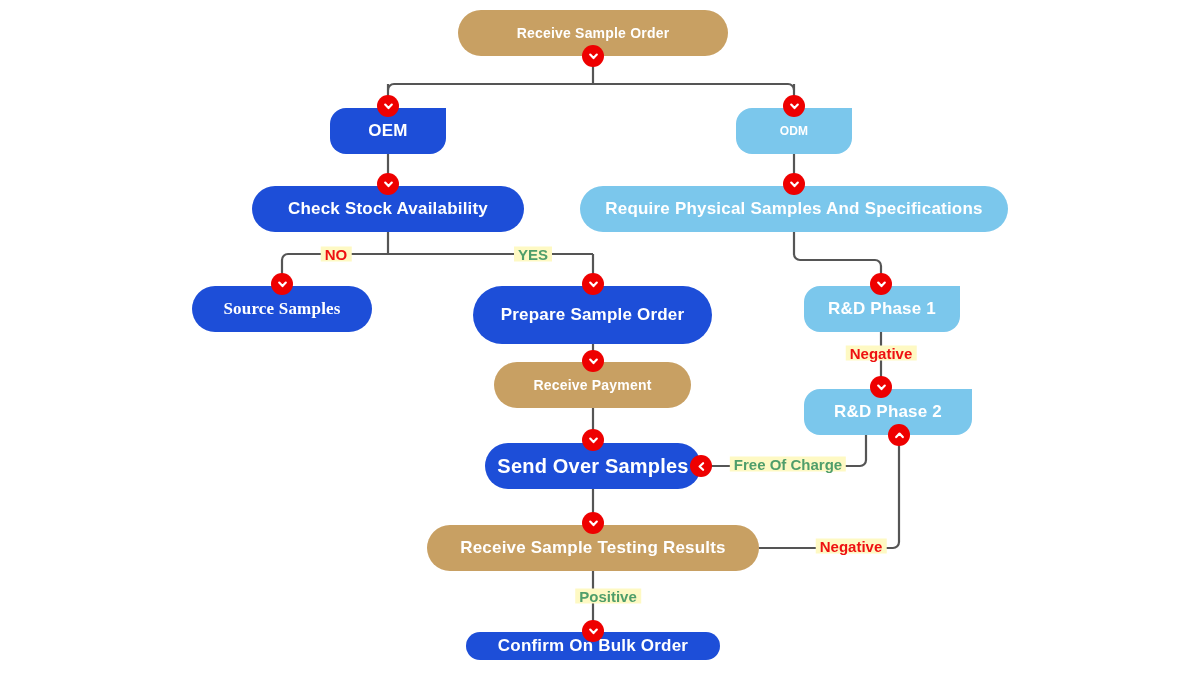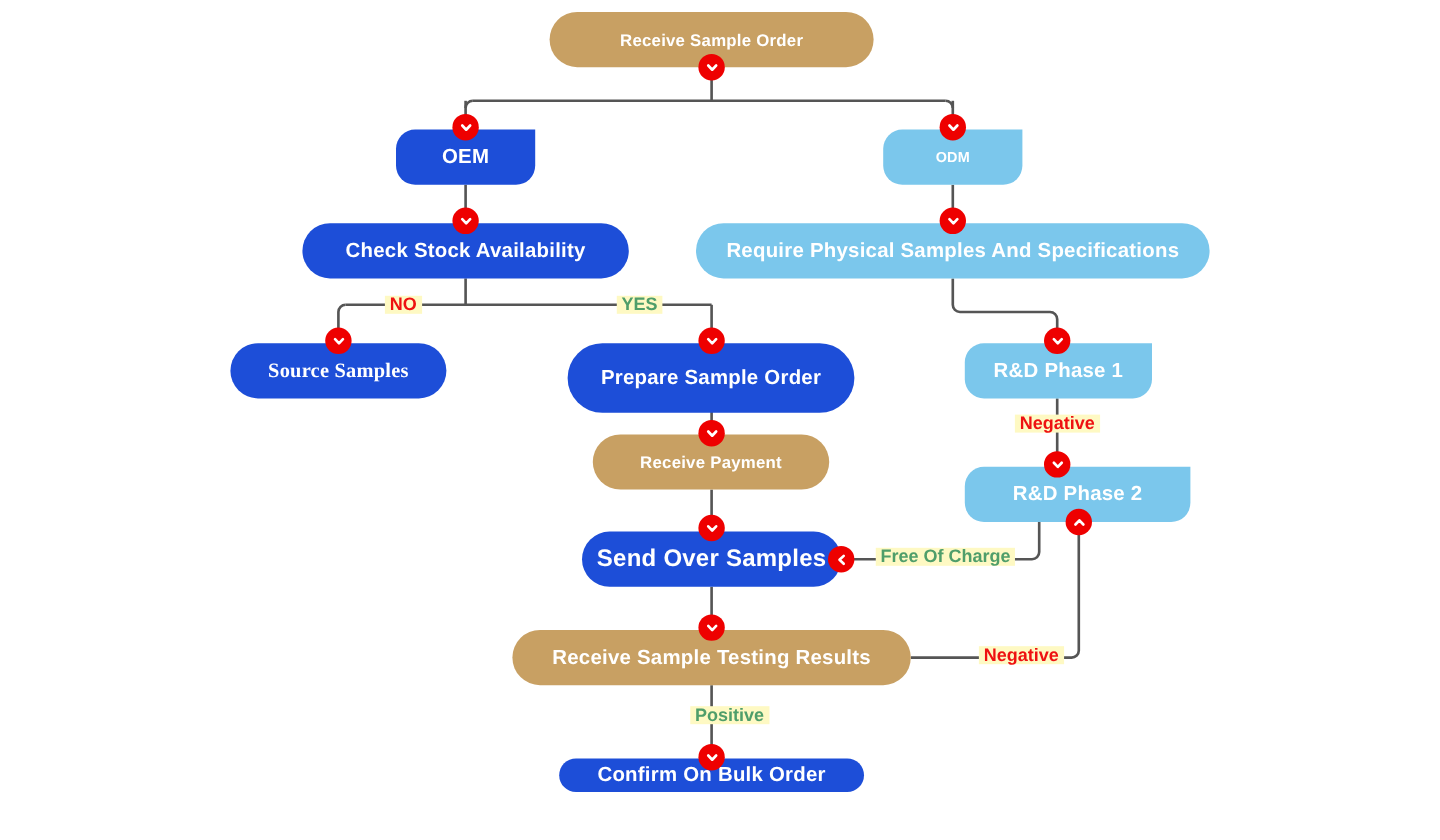--- a/index.html
+++ b/index.html
@@ -159,21 +159,21 @@
       </div>
       <div class="node c-teal sh-pill" style="left: 473px; top: 286px; width: 239px; height: 58px; font-size: 17px;">
         <span class="node-label">Prepare Sample Order</span>
       </div>
       <div class="node c-blue sh-tab" style="left: 804px; top: 286px; width: 156px; height: 46px; font-size: 17px;">
         <span class="node-label">R&amp;D Phase 1</span>
       </div>
       <div class="node c-tan sh-pill" style="left: 494px; top: 362px; width: 197px; height: 46px; font-size: 14px;">
         <span class="node-label">Receive Payment</span>
       </div>
-      <div class="node c-blue sh-tab" style="left: 804px; top: 389px; width: 188px; height: 46px; font-size: 17px; text-align: center;">
+      <div class="node c-blue sh-tab" style="left: 804px; top: 389px; width: 168px; height: 46px; font-size: 17px; text-align: center;">
         <span class="node-label">R&amp;D Phase 2</span>
       </div>
       <div class="node c-teal sh-pill" style="left: 485px; top: 443px; width: 216px; height: 46px; font-size: 20px;">
         <span class="node-label">Send Over Samples</span>
       </div>
       <div class="node c-tan sh-pill" style="left: 427px; top: 525px; width: 332px; height: 46px; font-size: 17px;">
         <span class="node-label">Receive Sample Testing Results</span>
       </div>
       <div class="node c-teal sh-pill" style="left: 466px; top: 632px; width: 254px; height: 28px; font-size: 17px;">
         <span class="node-label">Confirm On Bulk Order</span>

